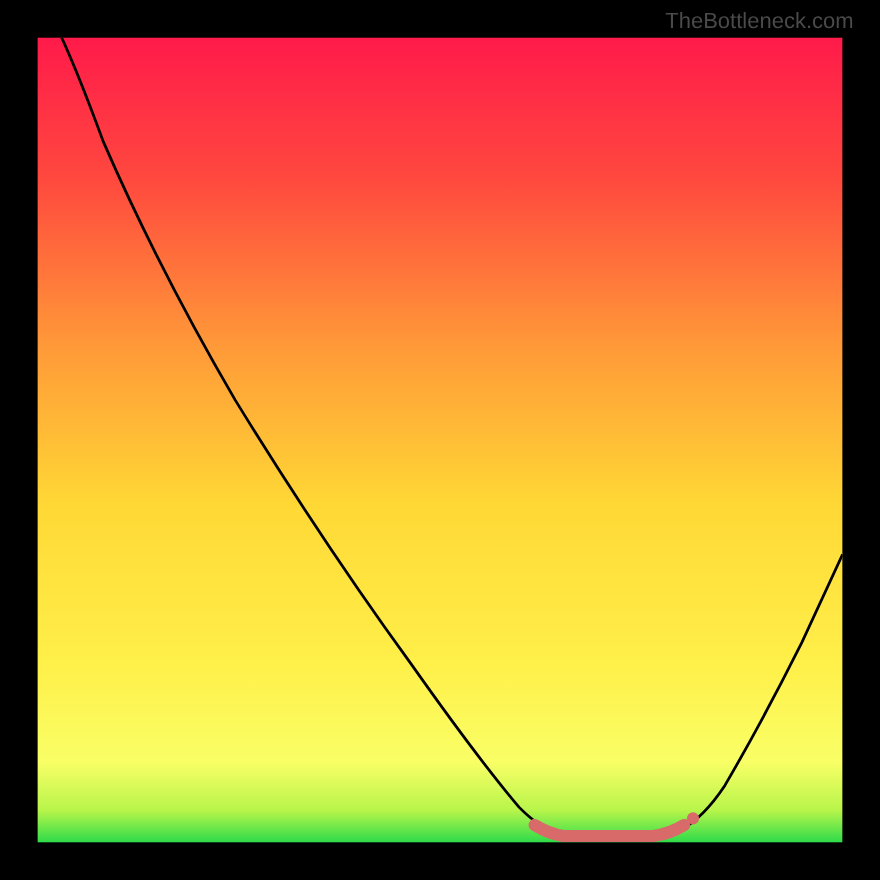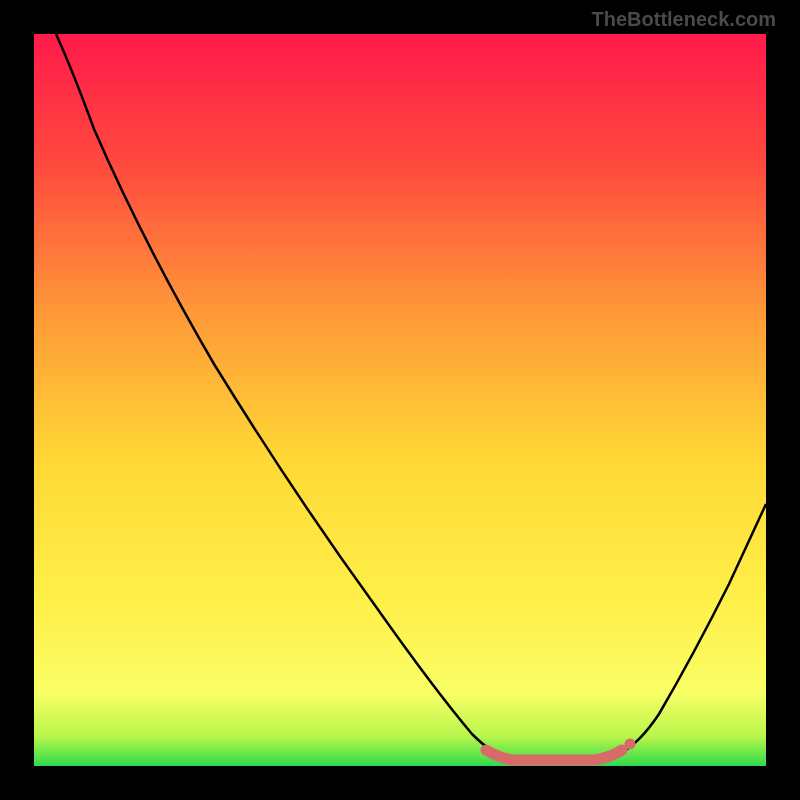--- a/index.html
+++ b/index.html
@@ -13,21 +13,21 @@
       background: #000;
       position: relative;
       font-family: Arial, sans-serif;
     }
     .watermark {
       position: absolute;
       top: 8px;
       right: 24px;
       color: #4a4a4a;
       font-size: 20px;
-      font-weight: 700;
+      font-weight: 400;
       z-index: 10;
     }
     .chart-container {
       position: absolute;
       left: 34px;
       top: 34px;
       width: 732px;
       height: 732px;
     }
     .gradient-bg {

